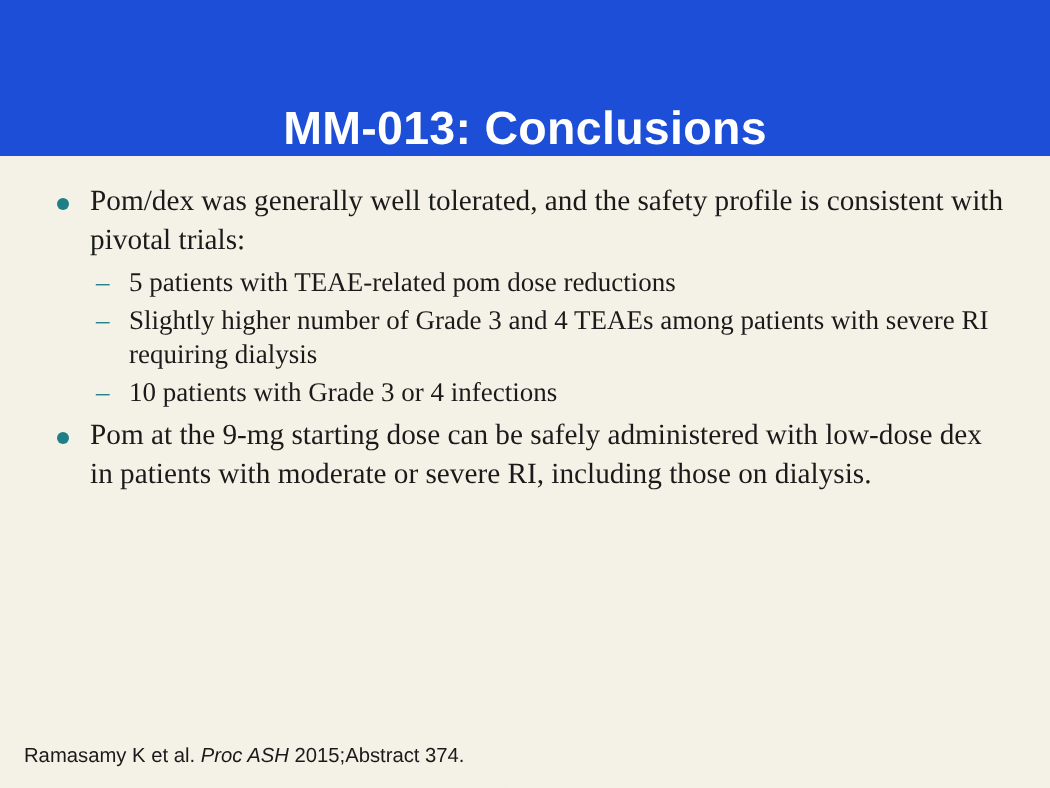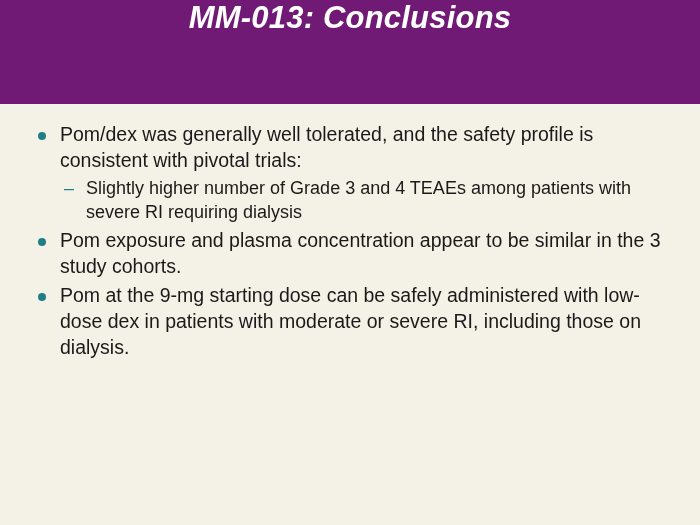--- a/index.html
+++ b/index.html
@@ -16,47 +16,47 @@
   .slide {
     position: relative;
     width: 700px;
     height: 525px;
     background: #f4f1e6;
     box-sizing: border-box;
     display: flex;
     flex-direction: column;
   }
   .title-bar {
-    background: #701a75;
+    background: #1d4ed8;
     height: 104px;
     flex: 0 0 104px;
     display: flex;
-    align-items: flex-start;
+    align-items: flex-end;
     justify-content: center;
     box-shadow: 0 0 0 0 transparent;
-    font-style: italic;
   }
   .title-bar .title {
     color: #ffffff;
     font-size: 31px;
     font-weight: bold;
     letter-spacing: 0.2px;
     text-align: center;
     margin: 0;
     padding: 0 20px;
   }
   .body {
     flex: 1 1 auto;
     padding: 18px 28px 0 30px;
     box-sizing: border-box;
   }
   ul.level1 {
     list-style: none;
     margin: 0;
     padding: 0;
+    font-family: Liberation Serif, serif;
   }
   ul.level1 > li {
     position: relative;
     padding-left: 30px;
     margin-bottom: 3px;
     color: #1a1a1a;
     font-size: 19.5px;
     line-height: 1.33;
   }
   ul.level1 > li > .btext {
@@ -114,30 +114,36 @@
     <h1 class="title">MM-013: Conclusions</h1>
   </div>
 
   <div class="body">
     <ul class="level1">
 
       <li>
         <span class="btext">Pom/dex was generally well tolerated, and the safety profile is consistent with pivotal trials:</span>
         <ul class="level2">
           <li>
+            <span>5 patients with TEAE-related pom dose reductions</span>
+          </li>
+          <li>
             <span>Slightly higher number of Grade 3 and 4 TEAEs among patients with severe RI requiring dialysis</span>
+          </li>
+          <li>
+            <span>10 patients with Grade 3 or 4 infections</span>
           </li>
         </ul>
       </li>
 
-      <li>
-        <span class="btext">Pom exposure and plasma concentration appear to be similar in the 3 study cohorts.</span>
-      </li>
 
       <li>
         <span class="btext">Pom at the 9-mg starting dose can be safely administered with low-dose dex in patients with moderate or severe RI, including those on dialysis.</span>
       </li>
 
     </ul>
   </div>
 
+  <div class="footer">
+    <span>Ramasamy K et al. </span><span class="italic">Proc ASH</span><span> 2015;Abstract 374.</span>
+  </div>
 
 </div>
 
 </body></html>

